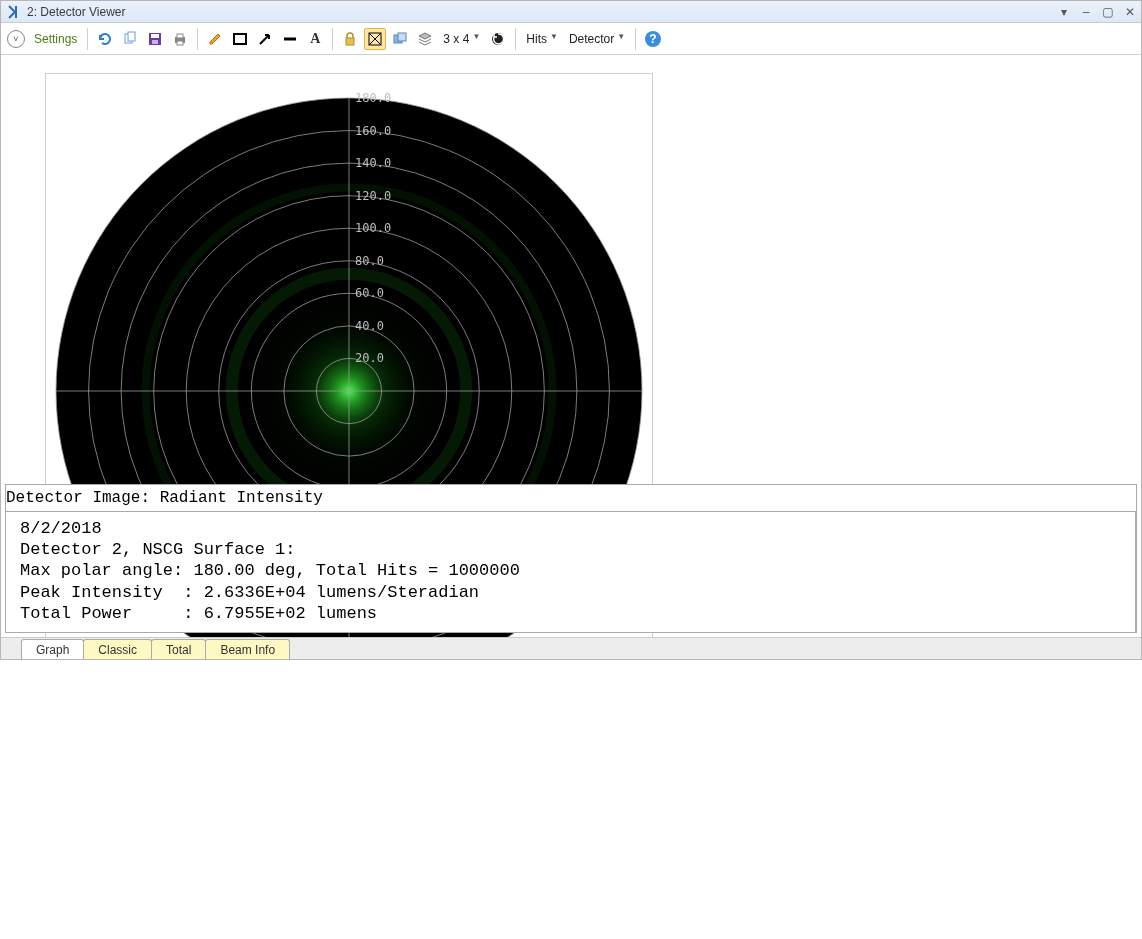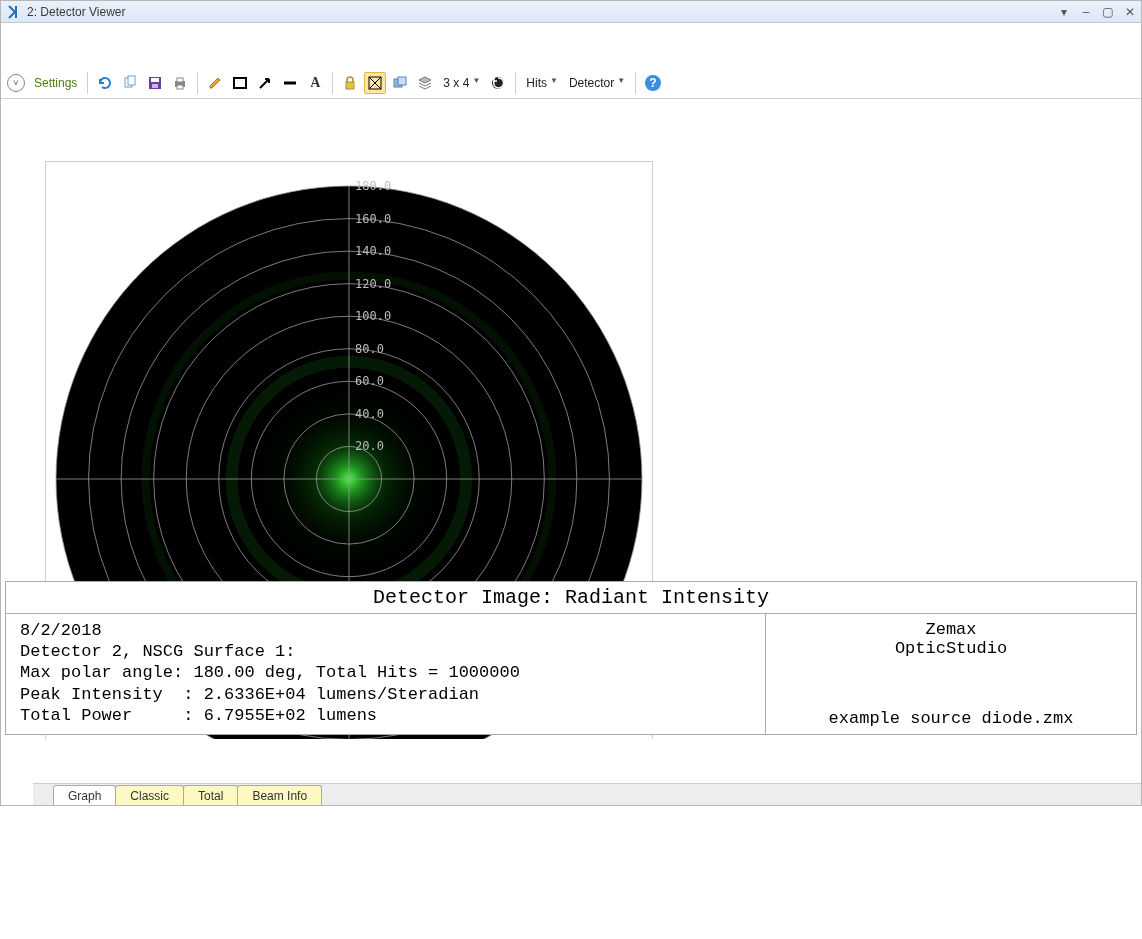--- a/index.html
+++ b/index.html
@@ -1,43 +1,43 @@
 <!DOCTYPE html>
 <html><head>
 <meta charset="utf-8">
 <style>
   * { box-sizing: border-box; margin: 0; padding: 0; }
   html, body { width: 1142px; height: 939px; font-family: "Segoe UI", Arial, sans-serif; font-size: 12px; background: #fff; overflow: hidden; }
-  .window { width: 1142px; height: 806px; border: 1px solid #b6b6b6; display: flex; flex-direction: column; background: #fff; gap: 44px; }
+  .window { width: 1142px; height: 660px; border: 1px solid #b6b6b6; display: flex; flex-direction: column; background: #fff; }
   .titlebar { height: 22px; background: linear-gradient(to bottom, #eaf1fb, #dde8f7); display: flex; align-items: center; padding: 0 4px; border-bottom: 1px solid #c9c9c9; }
   .titlebar .app-icon { width: 16px; height: 16px; margin-right: 6px; display:flex; align-items:center; justify-content:center; color:#2a6db5; font-weight:bold; font-size:14px; }
   .titlebar .title-text { flex: 0 1 auto; color: #3a3a3a; }
   .titlebar .spacer { flex: 1; }
   .titlebar .wc { margin-left: 8px; color: #555; width: 14px; text-align:center; cursor: default; }
   .toolbar { height: 32px; display: flex; align-items: center; background: #fff; border-bottom: 1px solid #d0d0d0; padding: 0 6px; gap: 3px; }
   .toolbar .tbtn { width: 22px; height: 22px; display:flex; align-items:center; justify-content:center; border:1px solid transparent; border-radius:2px; color:#333; }
   .toolbar .tbtn.active { background:#ffe7a3; border-color:#e0b84a; }
   .toolbar .tbtn svg { display:block; }
   .toolbar .sep { width:1px; height:22px; background:#d0d0d0; margin:0 3px; }
   .toolbar .tlabel { padding: 0 4px; color:#4d7c0f; }
   .toolbar .dropdown { display:flex; align-items:flex-start; gap:3px; padding:0 4px; color:#222; }
   .toolbar .caret { font-size:8px; color:#555; }
   .toolbar .chevron-circle { width:18px; height:18px; border:1px solid #888; border-radius:50%; display:flex; align-items:center; justify-content:center; font-size:9px; color:#555; margin-right:2px;}
   .content { flex:1; position:relative; overflow:hidden; }
   .plot-frame { position:absolute; left:44px; top:18px; width:608px; height:637px; border:1px solid #cfcfcf; background:#fff; }
   .polar-svg { display:block; }
   .info-panel { position:absolute; left:4px; right:4px; bottom:4px; border:1px solid #aaa; background:#fff; }
-  .info-title { text-align:center; font-family: "Consolas","Courier New",monospace; font-size:20px; padding:4px 0 4px 0; border-bottom:1px solid #aaa; }
-  .info-body { display:flex; }
+  .info-title { text-align:left; font-family: "Consolas","Courier New",monospace; font-size:16px; padding:4px 0 4px 0; border-bottom:1px solid #aaa; }
+  .info-body { display:flex;flex-direction:column; }
   .info-left { flex:1; padding:6px 10px 8px 14px; font-family:"Consolas","Courier New",monospace; font-size:17px; line-height:1.25; border-right:1px solid #aaa; white-space:pre; }
   .info-right { width:370px; padding:6px 10px; font-family:"Consolas","Courier New",monospace; font-size:17px; text-align:center; display:flex; flex-direction:column; }
   .info-right .brand-top { }
   .info-right .flex-spacer { flex:1; }
   .info-right .file-line { }
-  .tabbar { height:22px; display:flex; align-items:flex-end; padding-left:20px; background:#ededed; border-top:1px solid #ccc;margin-left:32px; }
+  .tabbar { height:22px; display:flex; align-items:flex-end; padding-left:20px; background:#ededed; border-top:1px solid #ccc; }
   .tab { height:20px; padding:0 14px; font-size:12px; border:1px solid #aaa; border-bottom:none; margin-right:-1px; background:#fef9c3; border-top-left-radius:3px; border-top-right-radius:3px; display:flex; align-items:center; color:#333; }
   .tab.selected { background:#fff; font-weight:normal; }
 </style>
 </head>
 <body>
 
 <div class="window">
 
   <div class="titlebar">
     <span class="app-icon">
@@ -206,28 +206,20 @@
     </div>
 
     <div class="info-panel">
       <div class="info-title">Detector Image: Radiant Intensity</div>
       <div class="info-body">
         <div class="info-left"><span>8/2/2018</span>
 <span>Detector 2, NSCG Surface 1:</span>
 <span>Max polar angle: 180.00 deg, Total Hits = 1000000</span>
 <span>Peak Intensity  : 2.6336E+04 lumens/Steradian</span>
 <span>Total Power     : 6.7955E+02 lumens</span></div>
-        <div class="info-right">
-          <div class="brand-top">
-            <div>Zemax</div>
-            <div>OpticStudio</div>
-          </div>
-          <div class="flex-spacer"></div>
-          <div class="file-line">example source diode.zmx</div>
-        </div>
       </div>
     </div>
   </div>
 
   <div class="tabbar">
     <div class="tab selected">
         <span>Graph</span>
       </div>
     <div class="tab">
         <span>Classic</span>

